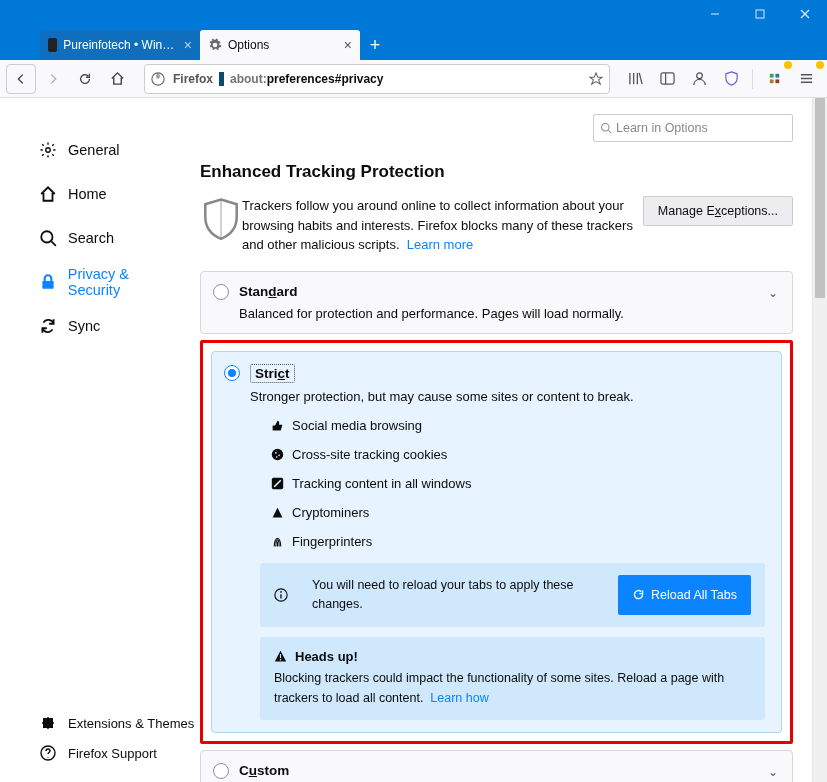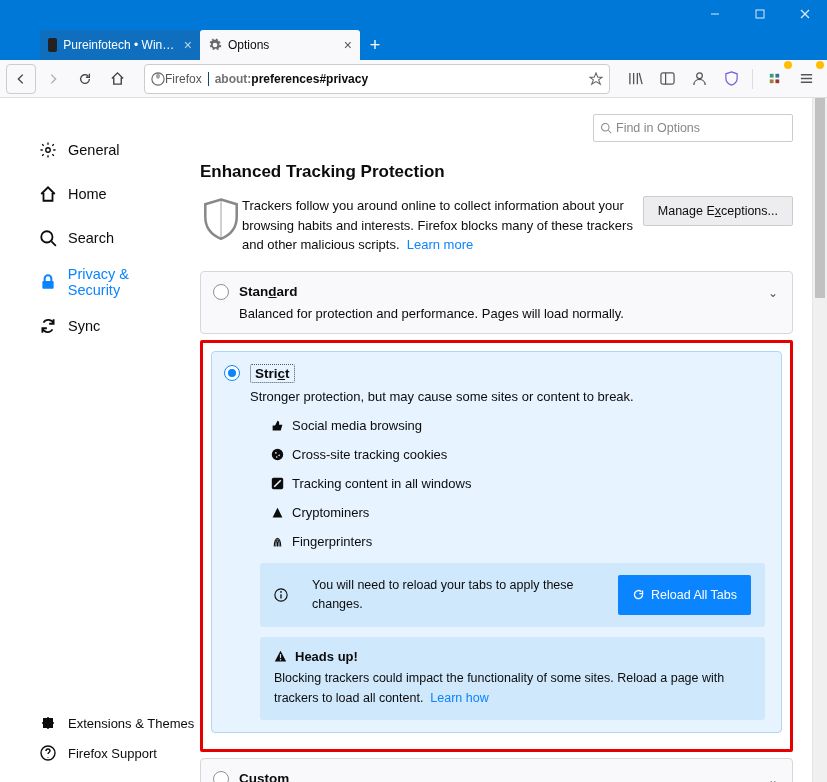--- a/index.html
+++ b/index.html
@@ -8,21 +8,21 @@
   .win-btn { width: 45px; height: 28px; display: flex; align-items: center; justify-content: center; color: #fff; opacity: 0.85; }
   .tabstrip { height: 32px; background: #0078d7; display: flex; align-items: flex-end; padding-left: 40px; }
   .tab { height: 30px; display: flex; align-items: center; padding: 0 8px; border-top-left-radius: 3px; border-top-right-radius: 3px; gap: 6px; font-size: 12px; }
   .tab.bg { background: #106ebe; color: #fff; width: 160px; }
   .tab.active { background: #f9f9fb; color: #0c0c0d; width: 160px; }
   .tab-close { margin-left: auto; font-size: 14px; opacity: 0.7; }
   .newtab { width: 30px; height: 30px; display: flex; align-items: center; justify-content: center; color: #fff; font-size: 18px; }
   .toolbar { height: 38px; background: #f9f9fb; border-bottom: 1px solid #e0e0e2; display: flex; align-items: center; padding: 0 6px; gap: 2px; }
   .tbtn { width: 30px; height: 30px; display: flex; align-items: center; justify-content: center; border-radius: 4px; color: #5a5a5a; }
   .urlbar { flex: 1; height: 30px; margin: 0 8px 0 10px; border: 1px solid #ccc; border-radius: 4px; background: #fff; display: flex; align-items: center; padding: 0 6px; gap: 6px; }
-  .url-identity { display: flex; align-items: center; gap: 0; border-right: 1px solid #0c4a6e; padding-right: 6px; }
+  .url-identity { display: flex; align-items: center; gap: 8px; border-right: 5px solid #0c4a6e; padding-right: 6px; font-weight: bold; }
   .url-text { flex: 1; font-size: 12px; color: #737373; font-weight: bold; }
   .url-prefix { color: #737373; }
   .url-main { color: #0c0c0d; }
   .content-wrap { display: flex; height: calc(782px - 28px - 32px - 38px); position: relative; }
   .scrollbar { position: absolute; right: 0; top: 0; bottom: 0; width: 15px; background: #f0f0f0; border-left: 1px solid #e5e5e5; }
   .scroll-thumb { position: absolute; left: 2px; right: 2px; top: 0; height: 200px; background: #c1c1c1; border-radius: 0; }
   .sidebar { width: 200px; padding: 30px 8px 8px 30px; }
   .cat { display: flex; align-items: center; gap: 10px; height: 44px; padding: 0 8px; border-radius: 3px; font-size: 14.5px; color: #0c0c0d; cursor: pointer; }
   .cat.selected { color: #0a84ff; }
   .cat-icon { width: 20px; height: 20px; display: flex; align-items: center; justify-content: center; }
@@ -39,21 +39,21 @@
   .exc-btn { align-self: flex-start; height: 30px; padding: 0 14px; background: #ededf0; border: 1px solid #ccc; font-size: 12.5px; border-radius: 2px; display:flex; align-items:center; }
   .option-box { border: 1px solid #d7d7db; border-radius: 4px; background: #f9f9fb; padding: 12px 16px 12px 12px; margin-bottom: 6px; position: relative; }
   .option-head { display: flex; align-items: center; gap: 10px; }
   .radio { width: 16px; height: 16px; border: 1px solid #8f8f9d; border-radius: 50%; background: #fff; flex-shrink: 0; display:flex; align-items:center; justify-content:center; }
   .radio.checked { border-color: #0a84ff; }
   .radio.checked::after { content:""; width:8px; height:8px; background:#0a84ff; border-radius:50%; }
   .opt-title { font-weight: 600; font-size: 13.5px; }
   .opt-desc { margin-left: 26px; margin-top: 6px; font-size: 13px; color: #0c0c0d; }
   .chev { position: absolute; right: 14px; top: 14px; font-size: 12px; color: #555; }
   .strict-wrap { border: 3px solid #e80000; padding: 8px; border-radius: 2px; margin-bottom: 6px; }
-  .option-box.strict { background: #e7f3ff; border-color: #b0d5f5; margin-bottom: 8px; }
+  .option-box.strict { background: #e7f3ff; border-color: #b0d5f5; margin-bottom: 0; }
   .tracker-list { margin: 14px 0 14px 46px; }
   .tracker-item { display: flex; align-items: center; gap: 8px; font-size: 13px; margin-bottom: 14px; }
   .tracker-item:last-child { margin-bottom: 0; }
   .t-icon { width: 14px; height: 14px; display:flex; align-items:center; justify-content:center; }
   .info-box { background: #cfe8fc; border-radius: 3px; margin: 12px 0 0 36px; padding: 12px 14px; display: flex; align-items: center; gap: 24px; }
   .info-text { flex: 1; font-size: 12.5px; line-height: 1.5; }
   .reload-btn { background: #0a84ff; color: #fff; border-radius: 2px; height: 40px; padding: 0 14px; display: flex; align-items: center; gap: 6px; font-size: 12.5px; }
   .heads-box { background: #cfe8fc; border-radius: 3px; margin: 10px 0 0 36px; padding: 12px 14px; }
   .heads-head { display: flex; align-items: center; gap: 8px; font-weight: 600; font-size: 13px; margin-bottom: 4px; }
   .heads-text { font-size: 12.5px; line-height: 1.6; }
@@ -248,21 +248,21 @@
     </div>
   </div>
 
   <div class="main">
     <div class="search-row">
       <div class="searchbox">
         <svg width="12" height="12" viewBox="0 0 16 16">
             <circle cx="7" cy="7" r="5" fill="none" stroke="#888" stroke-width="1.4"></circle>
             <line x1="11" y1="11" x2="15" y2="15" stroke="#888" stroke-width="1.4"></line>
           </svg>
-        <span>Find in Options</span>
+        <span>Learn in Options</span>
       </div>
     </div>
 
     <div class="section-title">Enhanced Tracking Protection</div>
 
     <div class="intro-row">
       <div class="shield-wrap">
         <svg width="38" height="44" viewBox="0 0 24 28">
             <path d="M12 1l10 3v8c0 8-5 12-10 14C7 24 2 20 2 12V4z" fill="none" stroke="#888" stroke-width="1.6"></path>
             <path d="M12 1v25" stroke="#888" stroke-width="1" opacity=".5"></path>

